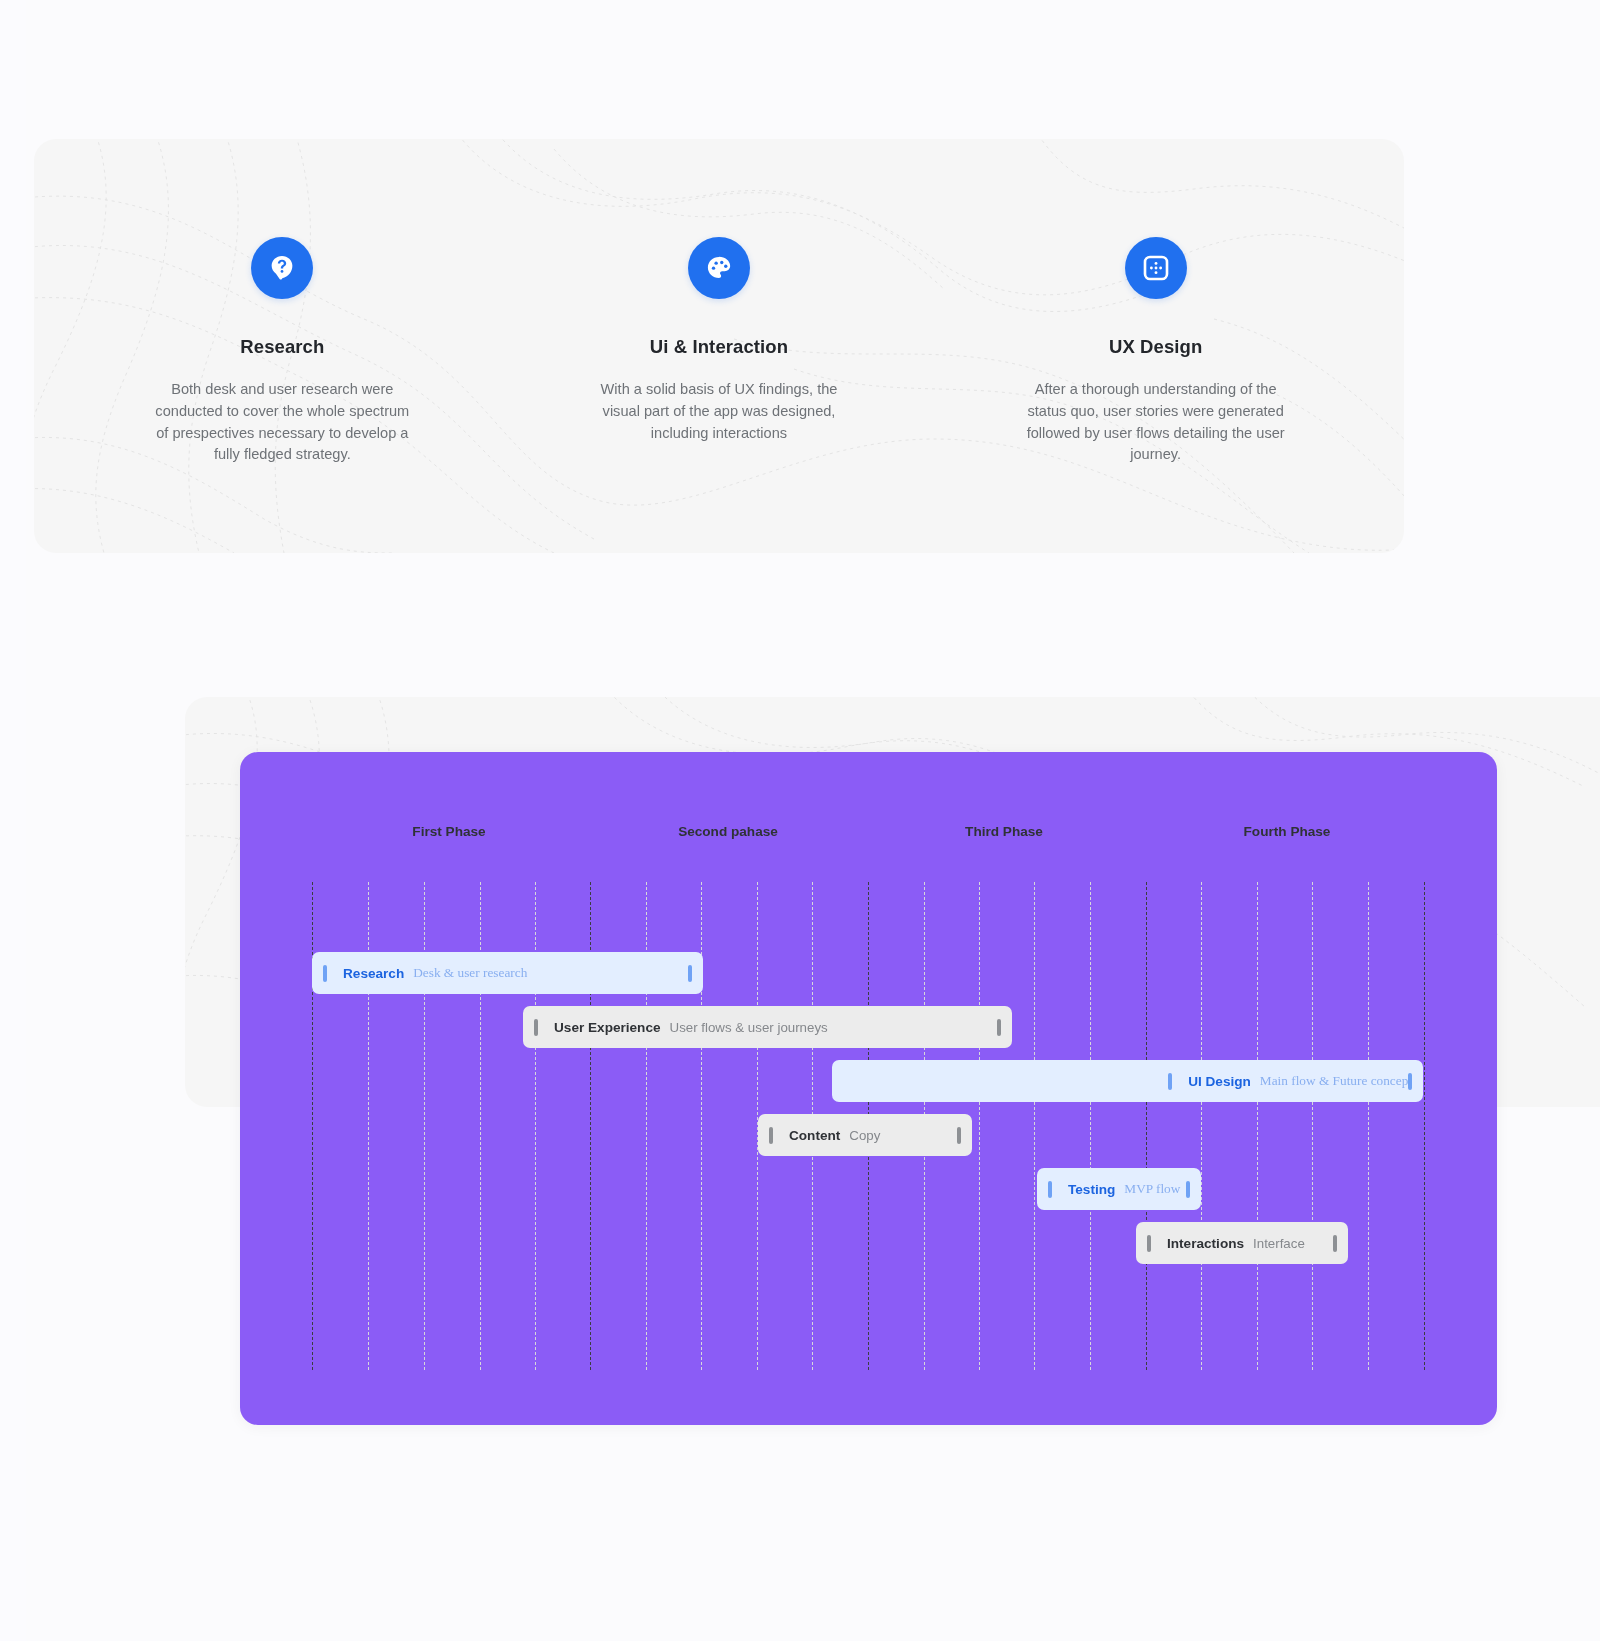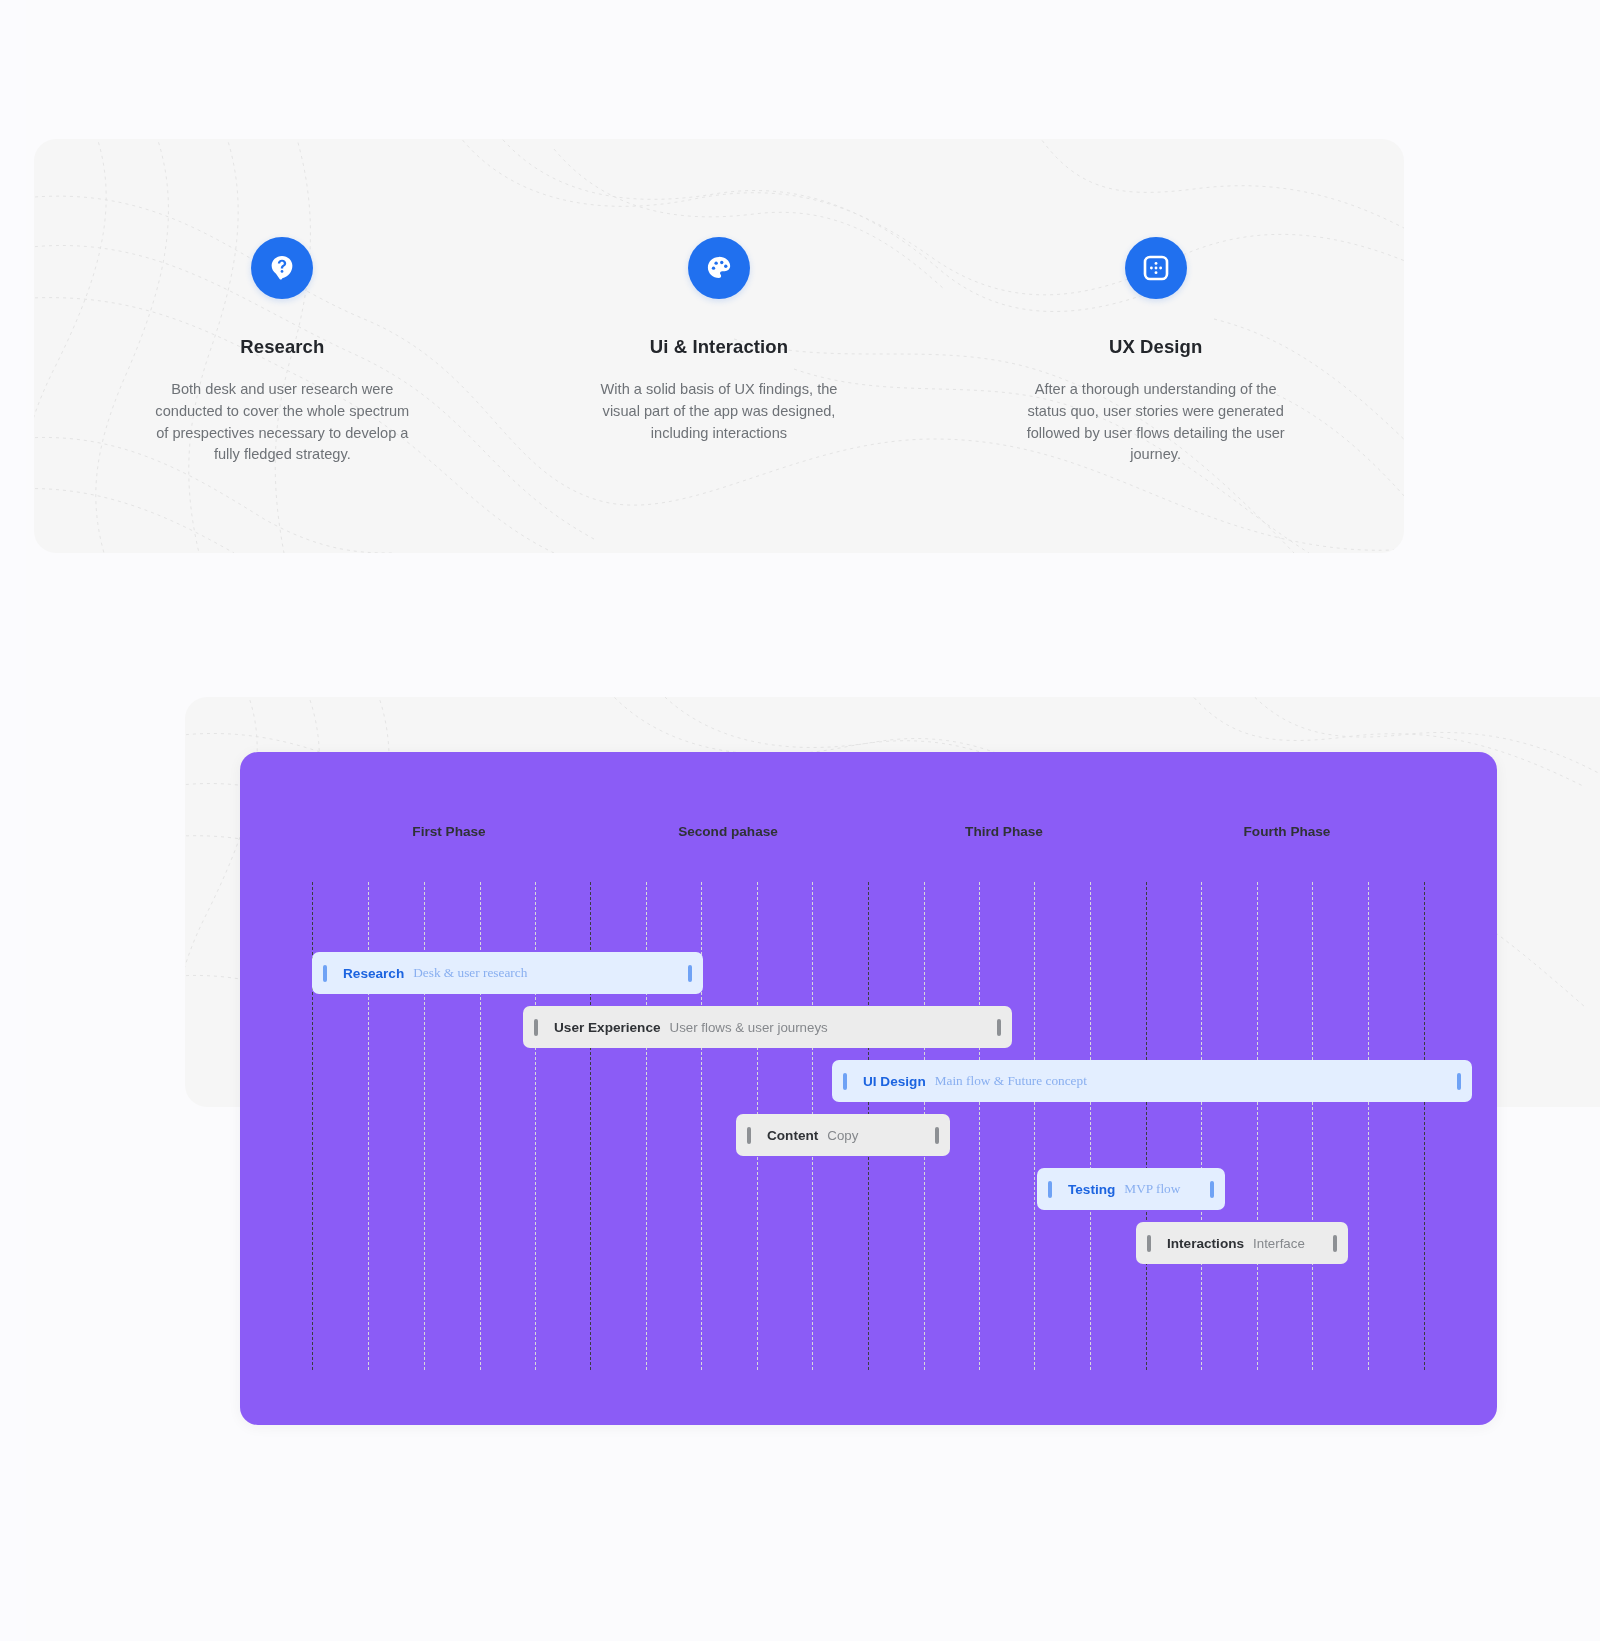--- a/index.html
+++ b/index.html
@@ -278,33 +278,33 @@
           <span class="bar-label">Research</span>
           <span class="bar-sub">Desk &amp; user research</span>
           <span class="handle-right"></span>
         </div>
         <div class="bar gray" style="left: 283px; width: 489px; top: 124px;">
           <span class="handle"></span>
           <span class="bar-label">User Experience</span>
           <span class="bar-sub">User flows &amp; user journeys</span>
           <span class="handle-right"></span>
         </div>
-        <div class="bar blue" style="left: 592px; width: 640px; top: 178px;">
+        <div class="bar blue" style="left: 592px; width: 591px; top: 178px; justify-content: flex-end;">
           <span class="handle"></span>
           <span class="bar-label">UI Design</span>
           <span class="bar-sub">Main flow &amp; Future concept</span>
           <span class="handle-right"></span>
         </div>
-        <div class="bar gray" style="left: 496px; width: 214px; top: 232px;">
+        <div class="bar gray" style="left: 518px; width: 214px; top: 232px;">
           <span class="handle"></span>
           <span class="bar-label">Content</span>
           <span class="bar-sub">Copy</span>
           <span class="handle-right"></span>
         </div>
-        <div class="bar blue" style="left: 797px; width: 188px; top: 286px;">
+        <div class="bar blue" style="left: 797px; width: 164px; top: 286px;">
           <span class="handle"></span>
           <span class="bar-label">Testing</span>
           <span class="bar-sub">MVP flow</span>
           <span class="handle-right"></span>
         </div>
         <div class="bar gray" style="left: 896px; width: 212px; top: 340px;">
           <span class="handle"></span>
           <span class="bar-label">Interactions</span>
           <span class="bar-sub">Interface</span>
           <span class="handle-right"></span>

